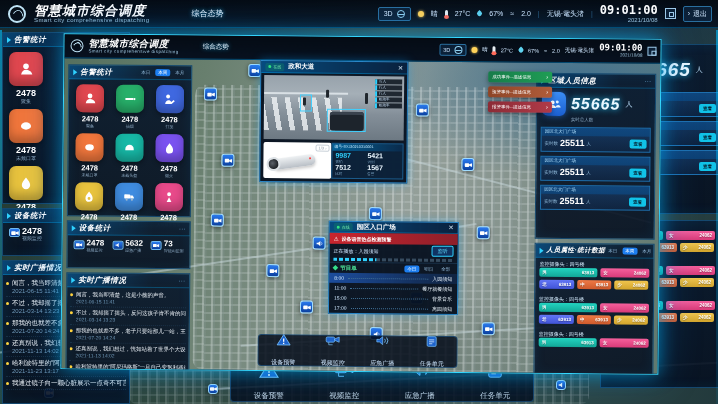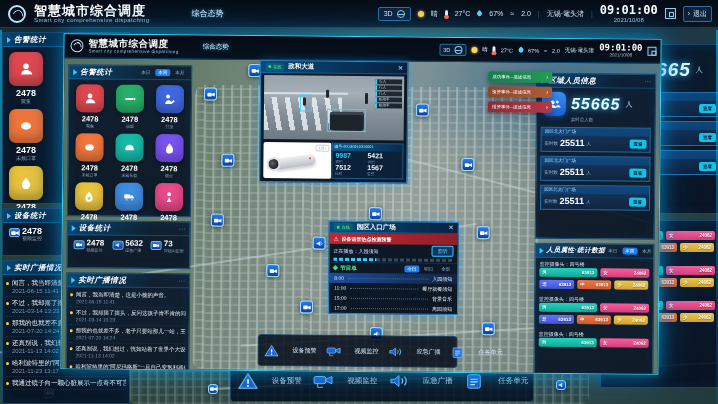--- a/index.html
+++ b/index.html
@@ -15,33 +15,33 @@
   .map-outer .blocks{position:absolute;left:18%;top:10%;width:64%;height:90%;opacity:.35;border-radius:8px;
     background:
       repeating-linear-gradient(90deg, rgba(235,240,242,.5) 0 2px, rgba(150,165,170,.35) 2px 4px, transparent 4px 9px),
       repeating-linear-gradient(0deg, rgba(220,228,230,.35) 0 2px, transparent 2px 8px);}
   .road{position:absolute;height:2px;background:rgba(200,215,220,.5);transform-origin:left center;}
   
   .topbar{left:0;top:0;width:718px;height:28px;z-index:5;display:flex;align-items:center;
     background:linear-gradient(180deg, rgba(4,10,18,.97), rgba(7,16,30,.88));border-bottom:1px solid rgba(0,170,255,.35);}
   .logo{width:18px;height:18px;border:2px solid #bfe3f5;border-radius:50%;margin:0 8px 0 8px;position:relative;}
   .logo::after{content:"";position:absolute;left:3px;top:3px;width:8px;height:8px;border:1.6px solid #bfe3f5;border-radius:50%;border-left-color:transparent;border-bottom-color:transparent;transform:rotate(-30deg);}
-  .ttl{font-weight:bold;font-size:13px;letter-spacing:1px;color:#fff;line-height:13px;}
+  .ttl{font-weight:bold;font-style:italic;font-size:13px;letter-spacing:1px;color:#fff;line-height:13px;}
   .sub{font-size:6px;color:#9ec4dd;letter-spacing:.4px;}
   .navtab{margin-left:42px;font-size:8px;color:#e8f4ff;text-shadow:0 0 4px #1fb6ff;}
   .hright{margin-left:auto;display:flex;align-items:center;gap:7px;padding-right:6px;font-size:7px;color:#cfe7ff;}
   .modebox{display:flex;align-items:center;gap:4px;border:1px solid #2a6f9f;background:rgba(20,60,100,.4);padding:2px 5px;border-radius:2px;}
   .globe{width:8px;height:8px;border:1px solid #8fd0f0;border-radius:50%;position:relative;}
   .globe::after{content:"";position:absolute;left:0;top:3px;width:6px;height:1px;background:#8fd0f0;}
   .wicon-sun{width:6px;height:6px;border-radius:50%;background:#ffd35a;box-shadow:0 0 3px #ffd35a;}
   .wicon-temp{width:3px;height:8px;border-radius:2px;background:#e8eef2;position:relative;}
   .wicon-temp::after{content:"";position:absolute;left:-1px;bottom:-1px;width:5px;height:4px;border-radius:50%;background:#ff6a5a;}
   .wicon-drop{width:5px;height:5px;background:#5fd3f0;border-radius:0 50% 50% 50%;transform:rotate(45deg);}
   .sep{color:#2a5f86;}
-  .clock{text-align:center;line-height:1;}
+  .clock{text-align:right;line-height:1;}
   .clock .t{font-family:"DejaVu Sans Mono",monospace;font-weight:bold;font-size:12px;color:#fff;}
   .clock .d{font-size:6px;color:#9ec4dd;margin-top:1px;}
   .fsq{width:11px;height:11px;border:1px solid #9fcae8;position:relative;background:rgba(20,60,100,.4);}
   .fsq::after{content:"";position:absolute;left:3px;top:3px;width:3px;height:3px;border:1px solid #9fcae8;}
   .exitbox{display:flex;align-items:center;gap:3px;border:1px solid #2a6f9f;background:rgba(20,60,100,.4);padding:2px 4px;border-radius:2px;}
   
   .panel{position:absolute;background:linear-gradient(180deg, rgba(10,26,46,.93), rgba(6,16,32,.9));border:1px solid #15486e;box-shadow:inset 0 0 12px rgba(0,120,200,.12);}
   .ph{display:flex;align-items:center;height:14px;padding:0 4px;border-bottom:1px solid rgba(0,180,255,.3);
     background:linear-gradient(90deg, rgba(0,150,255,.3), rgba(0,150,255,0) 70%);}
   .ph .arr{width:0;height:0;border-left:4px solid #2fd1ff;border-top:3px solid transparent;border-bottom:3px solid transparent;margin-right:3px;}
@@ -136,21 +136,21 @@
   .plrow{display:flex;align-items:center;height:11px;padding:0 4px;gap:3px;border-top:1px solid rgba(60,120,170,.25);}
   .plrow .dm{width:4px;height:4px;background:#35e08a;transform:rotate(45deg);}
   .plrow .pl{font-size:5.5px;color:#4fe89a;font-weight:bold;white-space:nowrap;}
   .srow{display:flex;align-items:center;height:10px;padding:0 5px;gap:4px;}
   .srow.on{background:linear-gradient(90deg, rgba(40,120,255,.55), rgba(40,120,255,.12));}
   .srow .st{font-size:5px;color:#cfe7ff;white-space:nowrap;}
   .srow .leader{flex:1;border-bottom:1px dotted #3f6f96;height:1px;}
   .srow .sn{font-size:5px;color:#e8f2fa;white-space:nowrap;}
   
   .dock{display:flex;align-items:center;justify-content:space-around;background:rgba(4,12,26,.85);border:1px solid rgba(40,110,170,.5);border-radius:4px;z-index:6;}
-  .ditem{display:flex;flex-direction:row;align-items:center;gap:12px;padding:2px 4px;}
+  .ditem{display:flex;flex-direction:column;align-items:center;gap:12px;padding:2px 4px;}
   .ditem .dl{font-size:6px;color:#cfe7ff;white-space:nowrap;}
   .dock.outer .dl{font-size:7.5px;color:#c8dcec;}
   
   .toast{position:absolute;width:64px;height:11px;display:flex;align-items:center;padding:0 4px;border-radius:2px;z-index:8;box-shadow:0 2px 5px rgba(0,0,0,.4);}
   .toast .tx{font-size:4.5px;color:#fff;white-space:nowrap;overflow:hidden;}
   .toast .ch{margin-left:auto;color:#fff;font-size:5.5px;line-height:5px;}
   .toast.success{background:linear-gradient(90deg,#177c4a,#1f9d55);}
   .toast.warning{background:linear-gradient(90deg,#8e4527,#b05c3a);}
   .toast.danger{background:linear-gradient(90deg,#8c2b36,#b03a48);}
   

